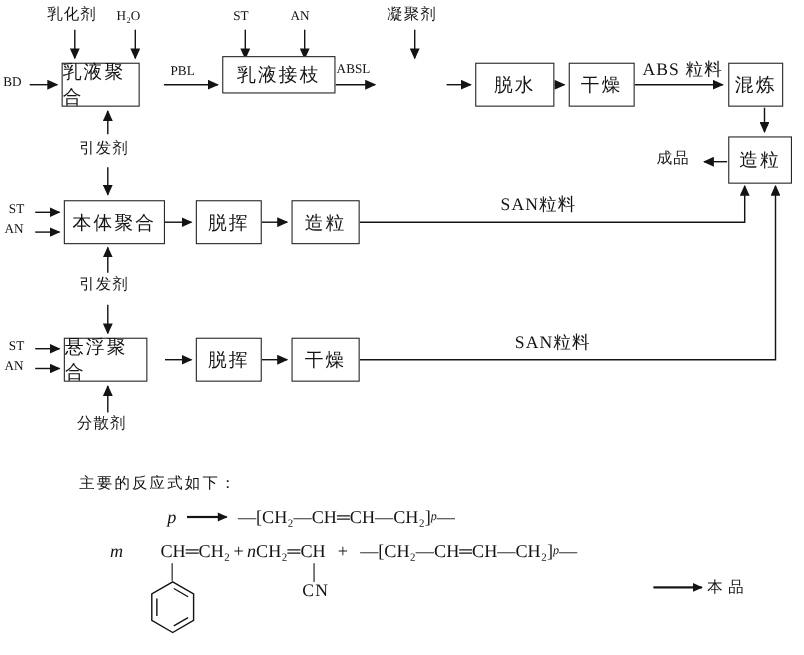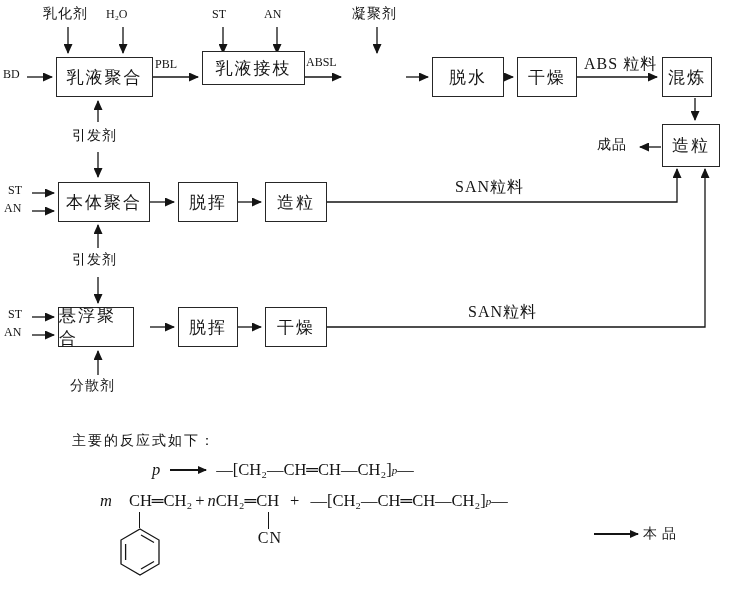--- a/index.html
+++ b/index.html
@@ -21,21 +21,21 @@
           border-left:9px solid #141414;border-top:4.5px solid transparent;
           border-bottom:4.5px solid transparent;}
   .arr1{width:36px;margin:0 10px;}
   .arrp{width:44px;margin-right:5px;}
   .rel{position:relative;display:inline-block;}
   .vbond{position:absolute;width:1.2px;background:#141414;}
   .benz{position:absolute;left:-11px;top:36px;}
   .cnlbl{position:absolute;top:38px;right:-3px;font-size:16px;letter-spacing:1px;}
   .plus1{margin:0 3px;}
   .plus2{margin:0 11px;}
-  .gap-m{margin-left:17px;}
+  .gap-m{margin-left:34px;}
 </style>
 </head>
 <body>
 
 <div class="stage">
 
   <svg class="overlay" width="731" height="595" viewBox="0 0 731 595">
     <defs>
       <marker id="ah" markerWidth="10" markerHeight="9" refX="9" refY="4.5" orient="auto" markerUnits="userSpaceOnUse">
         <path d="M0,0 L10,4.5 L0,9 Z" fill="#141414"></path>
@@ -74,21 +74,21 @@
       <line x1="32" y1="317" x2="54" y2="317" marker-end="url(#ah)"></line>
       <line x1="32" y1="335" x2="54" y2="335" marker-end="url(#ah)"></line>
       <line x1="150" y1="327" x2="174" y2="327" marker-end="url(#ah)"></line>
       <line x1="238" y1="327" x2="261" y2="327" marker-end="url(#ah)"></line>
       <polyline points="327,327 705,327 705,169" marker-end="url(#ah)"></polyline>
 
       <line x1="98" y1="375" x2="98" y2="351" marker-end="url(#ah)"></line>
     </g>
   </svg>
 
-  <div class="pbox" style="left:56px;top:57px;width:97px;height:40px">乳液聚合</div>
+  <div class="pbox" style="left:56px;top:57px;width:71px;height:40px">乳液聚合</div>
   <div class="pbox" style="left:202px;top:51px;width:103px;height:34px">乳液接枝</div>
   <div class="pbox" style="left:432px;top:57px;width:72px;height:40px">脱水</div>
   <div class="pbox" style="left:517px;top:57px;width:60px;height:40px">干燥</div>
   <div class="pbox" style="left:662px;top:57px;width:50px;height:40px">混炼</div>
   <div class="pbox" style="left:662px;top:124px;width:58px;height:43px">造粒</div>
   <div class="pbox" style="left:58px;top:182px;width:92px;height:40px">本体聚合</div>
   <div class="pbox" style="left:178px;top:182px;width:60px;height:40px">脱挥</div>
   <div class="pbox" style="left:265px;top:182px;width:62px;height:40px">造粒</div>
   <div class="pbox" style="left:58px;top:307px;width:76px;height:40px">悬浮聚合</div>
   <div class="pbox" style="left:178px;top:307px;width:60px;height:40px">脱挥</div>

